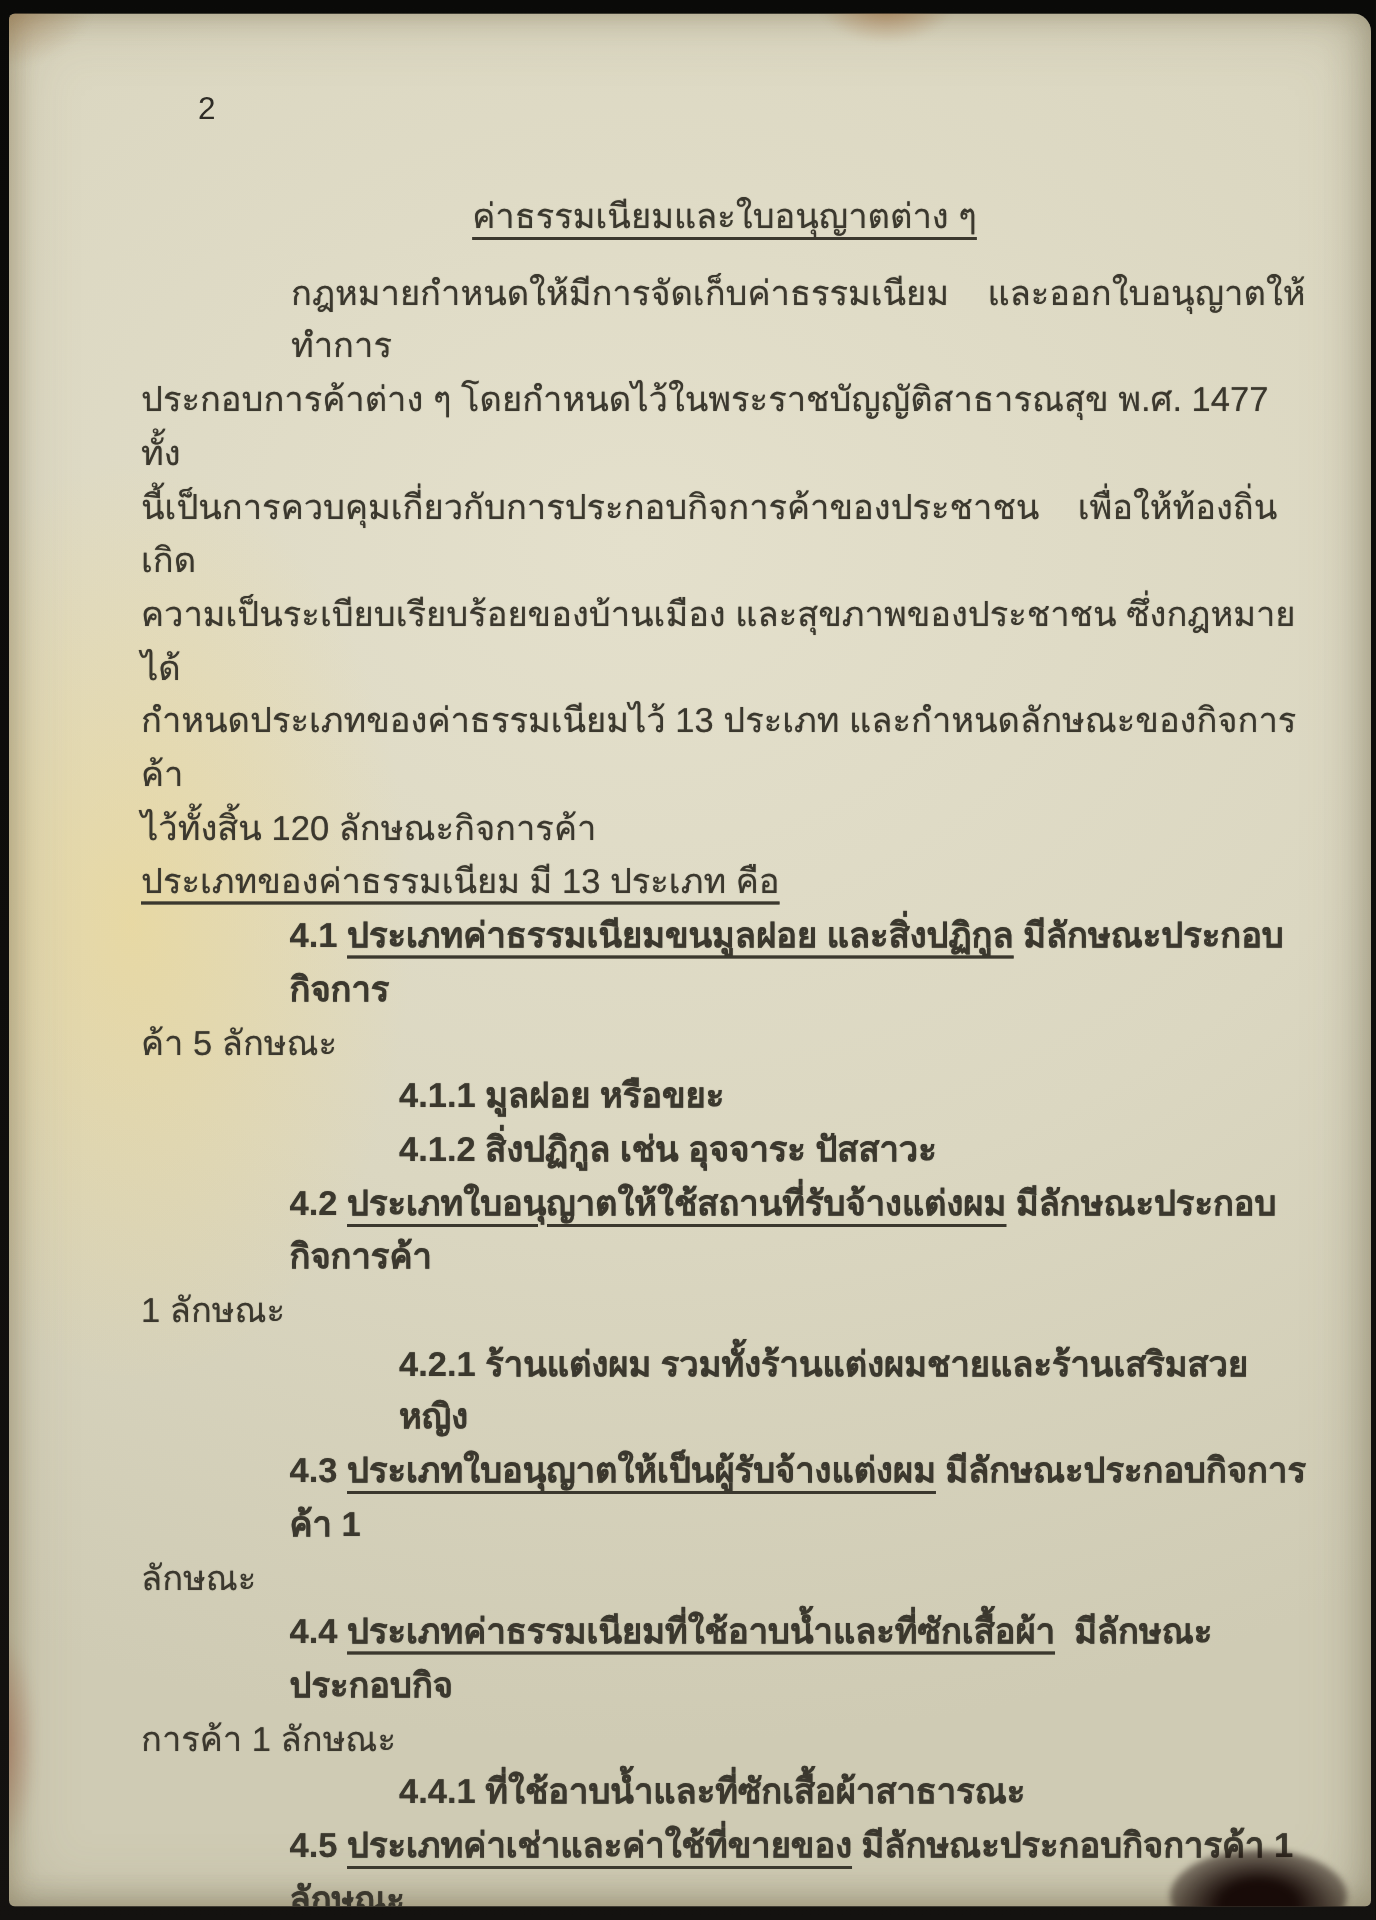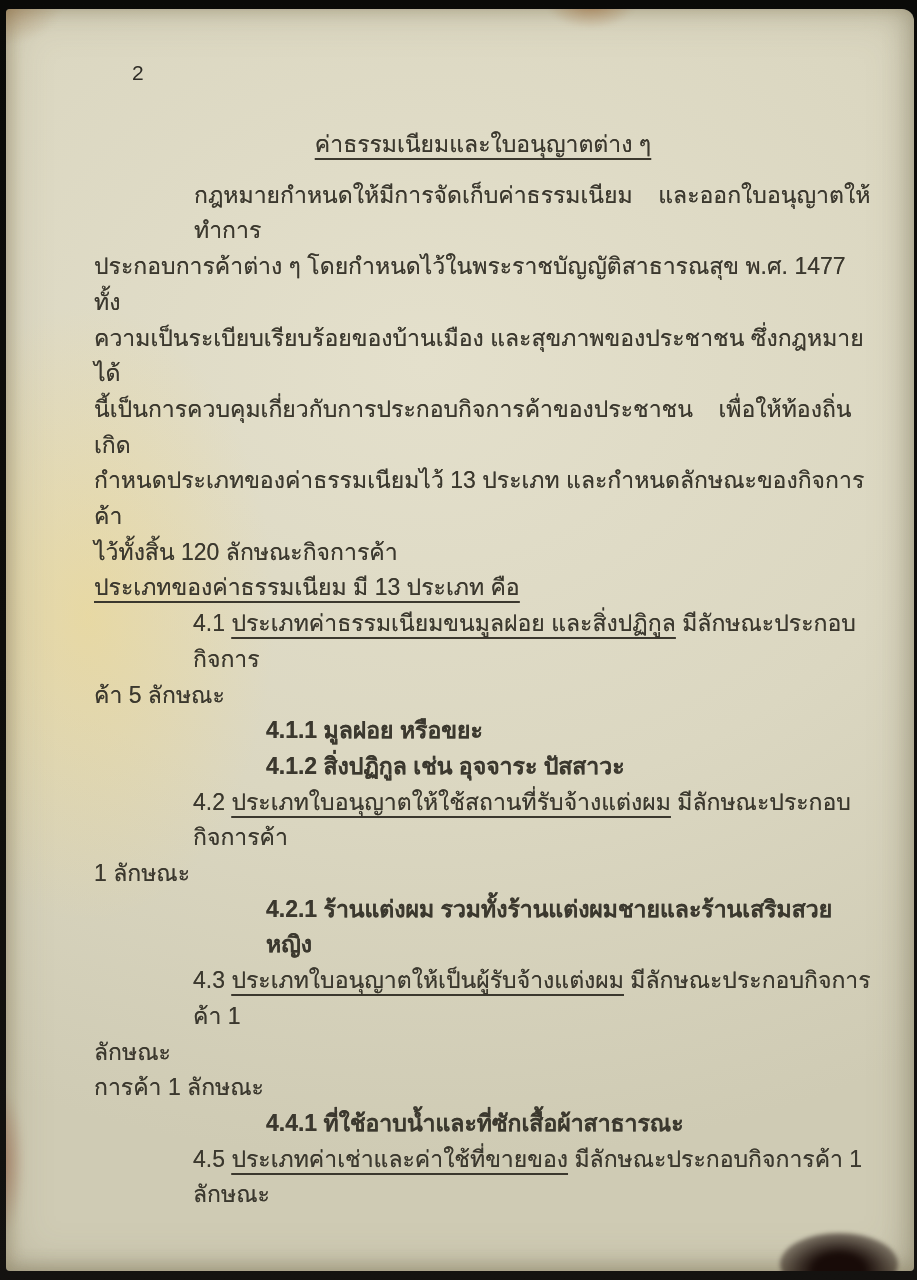--- a/index.html
+++ b/index.html
@@ -72,21 +72,21 @@
     text-align: center;
     margin-bottom: 15px;
   }
   .u, .title span, .heading span {
     text-decoration: underline;
     text-decoration-thickness: 1.6px;
     text-underline-offset: 6px;
     text-align: right;
   }
   .ind-first { padding-left: 100px; }
-  .item       { padding-left: 99px; }
+  .item       { padding-left: 99px; font-weight: bold; }
   .sub        { padding-left: 172px; font-weight: bold; }
 </style>
 </head>
 <body>
 
 <div class="scan-frame"></div>
 
 <div class="paper">
 
   <div class="stain-top-right"></div>
@@ -94,39 +94,40 @@
   <div class="stain-bottom-left"></div>
 
   <div class="page-number">2</div>
 
   <div class="doc">
 
     <div class="line title"><span>ค่าธรรมเนียมและใบอนุญาตต่าง ๆ</span></div>
 
     <div class="line ind-first">กฎหมายกำหนดให้มีการจัดเก็บค่าธรรมเนียม    และออกใบอนุญาตให้ทำการ</div>
     <div class="line">ประกอบการค้าต่าง ๆ โดยกำหนดไว้ในพระราชบัญญัติสาธารณสุข พ.ศ. 1477 ทั้ง</div>
+    <div class="line">นี้เป็นการควบคุมเกี่ยวกับการประกอบกิจการค้าของประชาชน    เพื่อให้ท้องถิ่นเกิด</div>
     <div class="line">ความเป็นระเบียบเรียบร้อยของบ้านเมือง และสุขภาพของประชาชน ซึ่งกฎหมายได้</div>
-    <div class="line">นี้เป็นการควบคุมเกี่ยวกับการประกอบกิจการค้าของประชาชน    เพื่อให้ท้องถิ่นเกิด</div>
     <div class="line">กำหนดประเภทของค่าธรรมเนียมไว้ 13 ประเภท และกำหนดลักษณะของกิจการค้า</div>
     <div class="line">ไว้ทั้งสิ้น 120 ลักษณะกิจการค้า</div>
 
     <div class="line heading"><span>ประเภทของค่าธรรมเนียม มี 13 ประเภท คือ</span></div>
 
     <div class="line item"><span>4.1 </span><span class="u">ประเภทค่าธรรมเนียมขนมูลฝอย และสิ่งปฏิกูล</span><span> มีลักษณะประกอบกิจการ</span></div>
     <div class="line">ค้า 5 ลักษณะ</div>
     <div class="line sub"><span>4.1.1 </span><span>มูลฝอย หรือขยะ</span></div>
     <div class="line sub"><span>4.1.2 </span><span>สิ่งปฏิกูล เช่น อุจจาระ ปัสสาวะ</span></div>
 
     <div class="line item"><span>4.2 </span><span class="u">ประเภทใบอนุญาตให้ใช้สถานที่รับจ้างแต่งผม</span><span> มีลักษณะประกอบกิจการค้า</span></div>
     <div class="line">1 ลักษณะ</div>
     <div class="line sub"><span>4.2.1 </span><span>ร้านแต่งผม รวมทั้งร้านแต่งผมชายและร้านเสริมสวยหญิง</span></div>
 
     <div class="line item"><span>4.3 </span><span class="u">ประเภทใบอนุญาตให้เป็นผู้รับจ้างแต่งผม</span><span> มีลักษณะประกอบกิจการค้า 1</span></div>
     <div class="line">ลักษณะ</div>
 
+    <div class="line item"><span>4.4 </span><span class="u">ประเภทค่าธรรมเนียมที่ใช้อาบน้ำและที่ซักเสื้อผ้า</span><span>  มีลักษณะประกอบกิจ</span></div>
     <div class="line">การค้า 1 ลักษณะ</div>
     <div class="line sub"><span>4.4.1 </span><span>ที่ใช้อาบน้ำและที่ซักเสื้อผ้าสาธารณะ</span></div>
 
     <div class="line item"><span>4.5 </span><span class="u">ประเภทค่าเช่าและค่าใช้ที่ขายของ</span><span> มีลักษณะประกอบกิจการค้า 1 ลักษณะ</span></div>
 
   </div>
 
   <div class="dark-blob"></div>
 </div>
 

